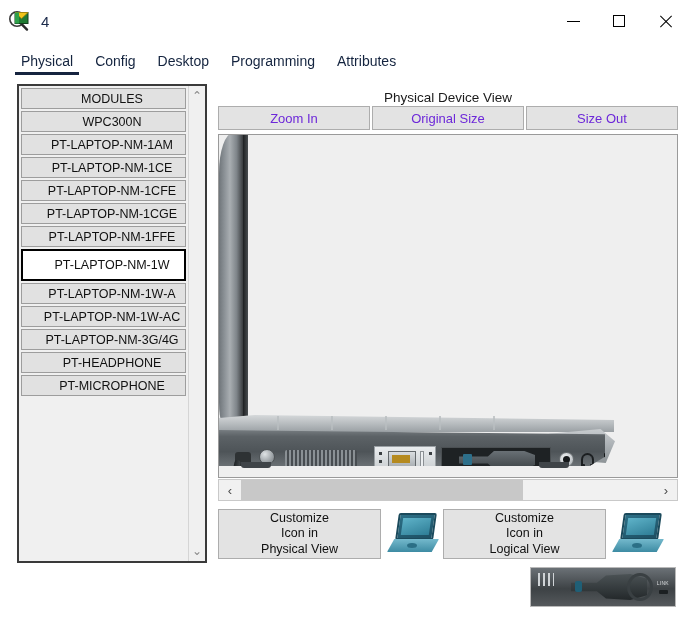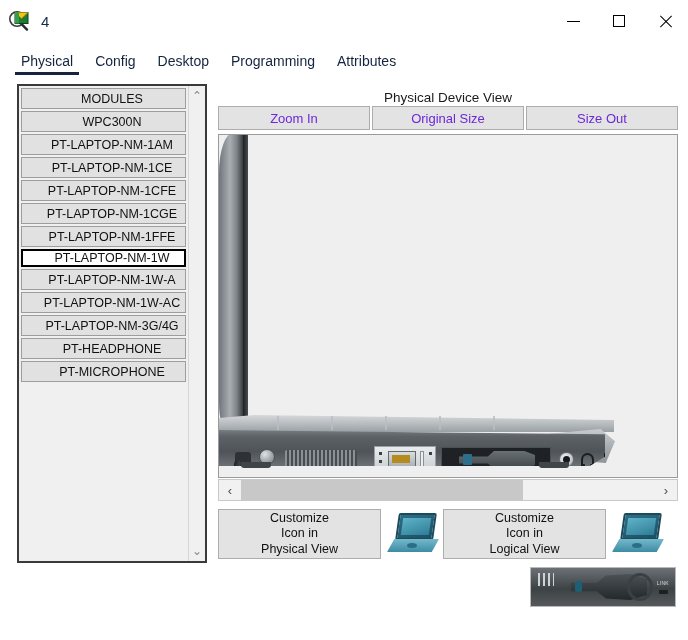--- a/index.html
+++ b/index.html
@@ -54,21 +54,21 @@
   .modules-inner{
     flex:1; padding:2px 2px 0 2px; overflow:hidden;
   }
   .mod-item{
     height:21px; margin-bottom:2px;
     background:#e1e1e1; border:1px solid #9d9d9d;
     display:flex; align-items:center; justify-content:center;
     font-size:12.5px; color:#111; white-space:nowrap;padding-left:17px;
   }
   .mod-item.selected{
-    background:#ffffff; border:2px solid #000000; height:18px;
+    background:#ffffff; border:2px solid #000000; height:32px;
     font-weight:400;
   }
   .vscroll{
     width:17px; background:#f0f0f0; border-left:1px solid #d5d5d5;
     display:flex; flex-direction:column; justify-content:space-between; align-items:center;
     padding:4px 0;
   }
   .chev{ font-size:12px; color:#8b8b8b; line-height:1; user-select:none; }
 
   

